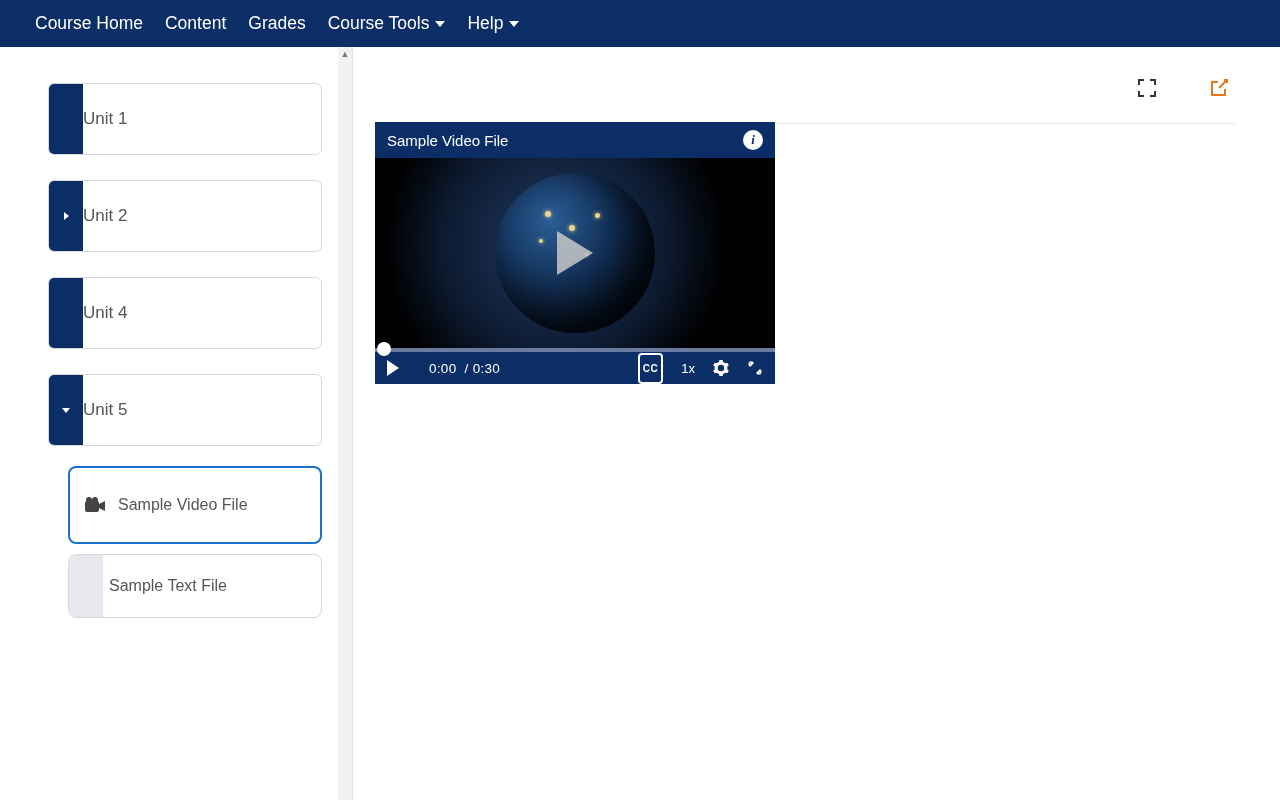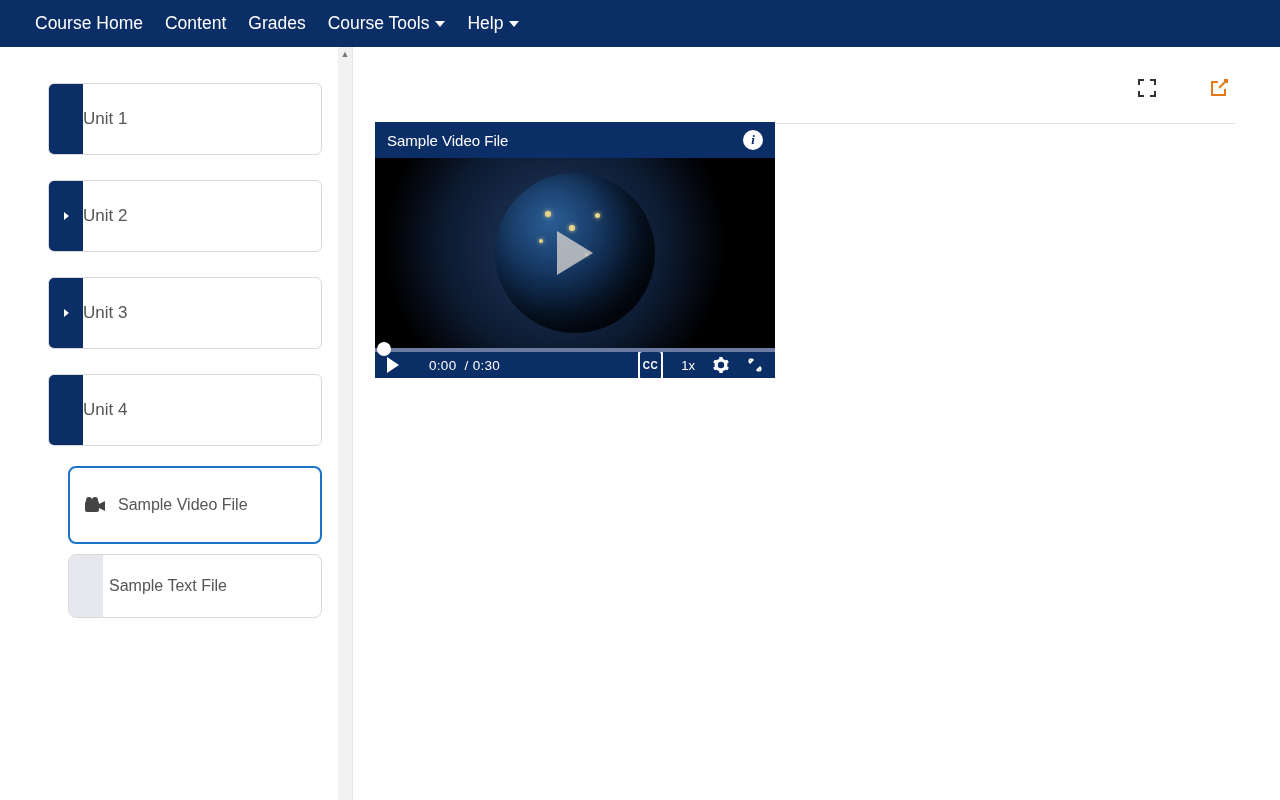--- a/index.html
+++ b/index.html
@@ -194,21 +194,21 @@
   }
   .progress-handle {
     position: absolute;
     left: 2px; top: -6px;
     width: 14px; height: 14px;
     border-radius: 50%;
     background: #fff;
   }
   .video-controls {
     background: #0b2e66;
-    height: 26px;
+    height: 32px;
     display: flex;
     align-items: center;
     padding: 0 12px;
     gap: 16px;
     color: #fff;
     font-size: 13px;
   }
   .play-small {
     width: 0; height: 0;
     border-top: 8px solid transparent;
@@ -267,32 +267,32 @@
       <div class="unit-label">Unit 1</div>
     </div>
 
     <div class="unit-card">
       <div class="unit-tab">
           <span class="arrow-right"></span>
         </div>
       <div class="unit-label">Unit 2</div>
     </div>
 
-    <div class="unit-card">
-      <div class="unit-tab">
-          <span class="arrow-right"></span>
-        </div>
-      <div class="unit-label">Unit 3</div>
-    </div>
 
     <div class="unit-card">
       <div class="unit-tab"></div>
       <div class="unit-label">Unit 4</div>
     </div>
 
+    <div class="unit-card">
+      <div class="unit-tab">
+          <span class="arrow-down"></span>
+        </div>
+      <div class="unit-label">Unit 5</div>
+    </div>
 
     <div class="sub-items">
 
       <div class="sub-item selected">
         <svg width="22" height="18" viewBox="0 0 22 18" fill="#444">
           <rect x="1" y="5" width="14" height="11" rx="2"></rect>
             <circle cx="5" cy="4" r="3"></circle>
             <circle cx="11" cy="4" r="3"></circle>
             <path d="M15 8l6-3v10l-6-3z"></path>
         </svg>

